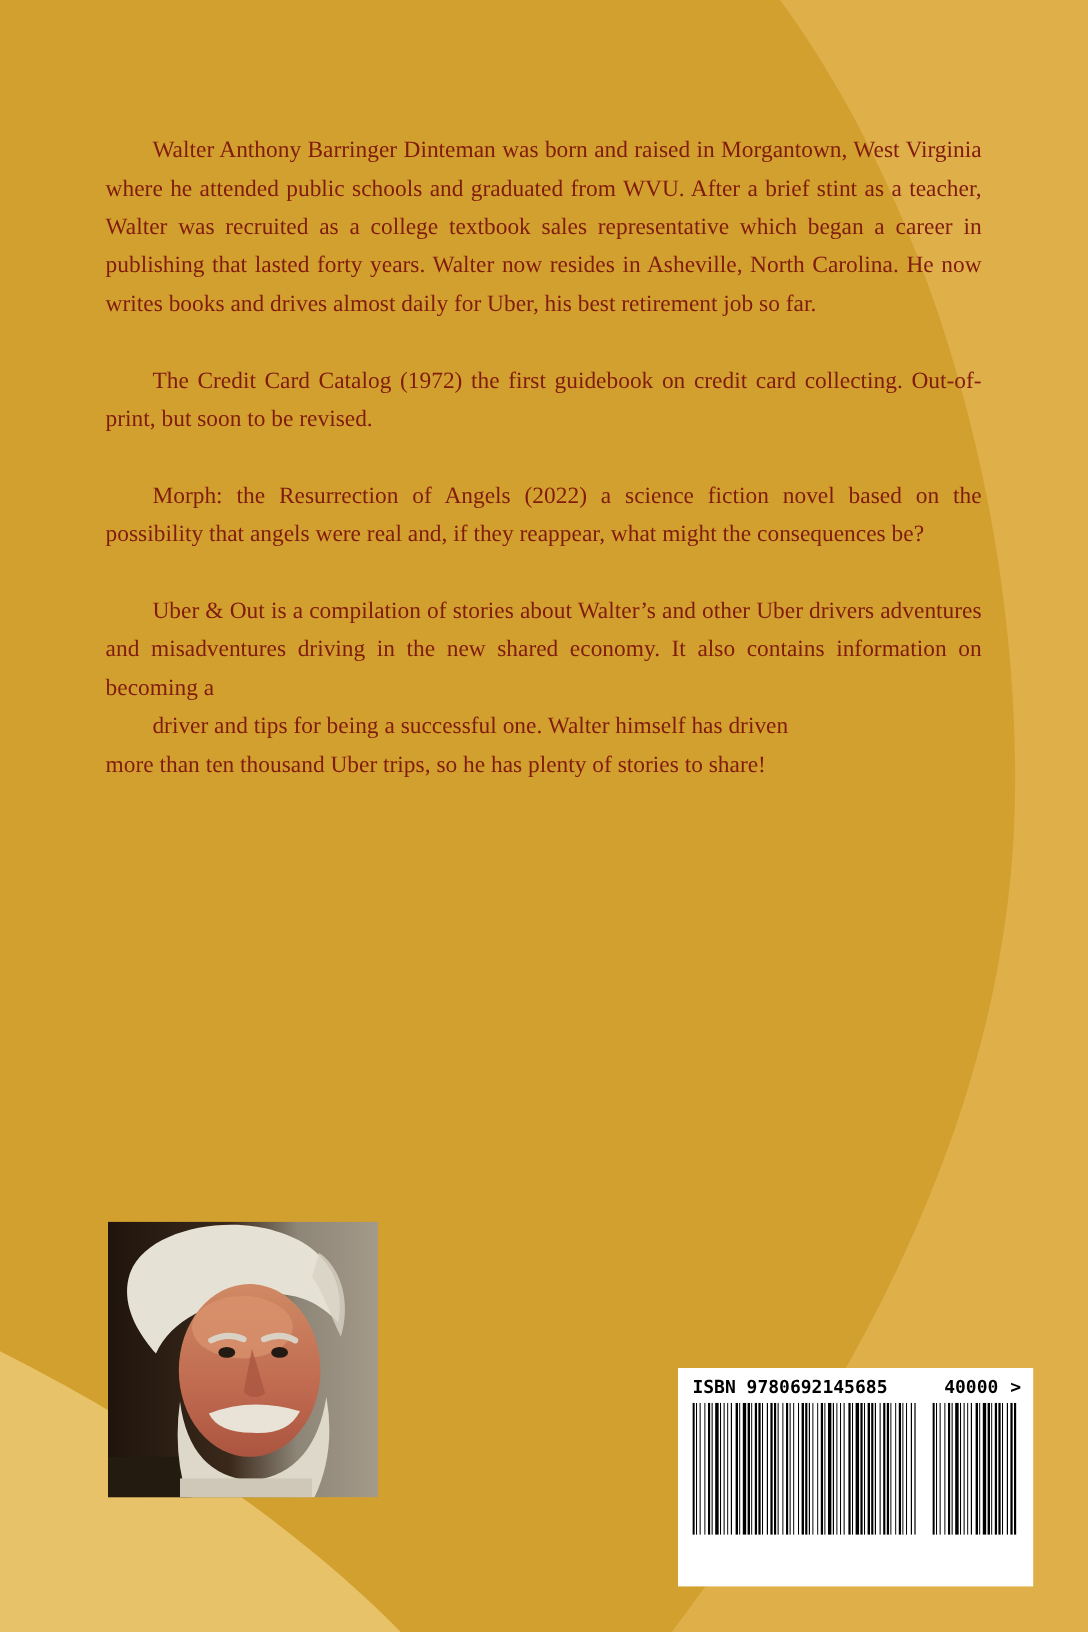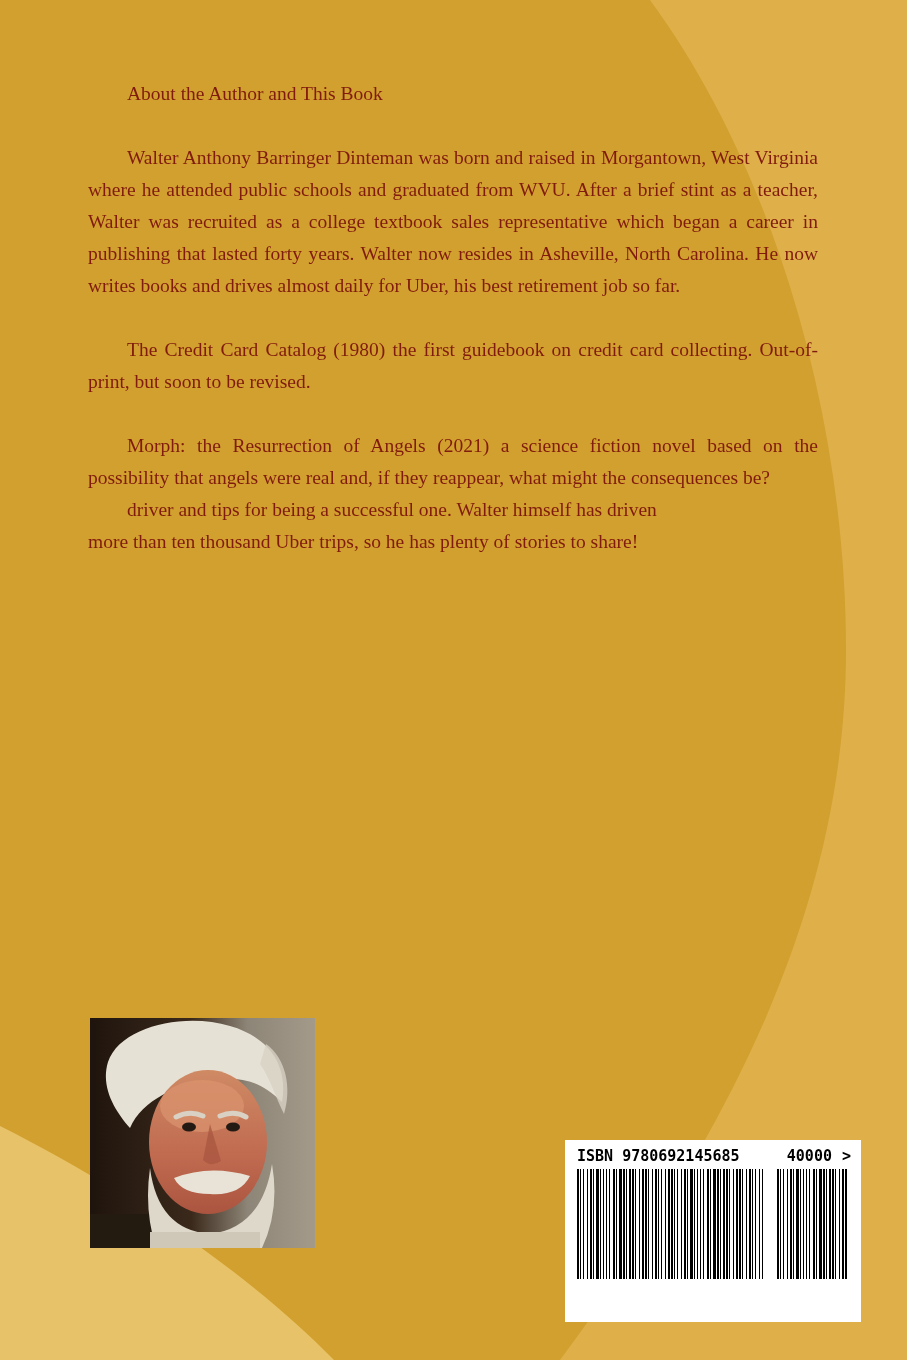--- a/index.html
+++ b/index.html
@@ -64,25 +64,25 @@
 
 <div class="cover" style="--text-color: #801b0e;">
 
   <svg class="bg" viewBox="0 0 907 1360" preserveAspectRatio="none">
     <rect x="0" y="0" width="907" height="1360" fill="#dfb04a"></rect>
     <path d="M0,1112 C130,1178 252,1268 342,1360 L0,1360 Z" fill="#e8c268"></path>
     <path d="M0,0 L650,0 C775,170 846,420 846,650 C846,920 716,1150 560,1360 L334,1360 C248,1272 120,1186 0,1126 Z" fill="#d2a02e"></path>
   </svg>
 
   <div class="text-block">
-    <h1>About the Author and This Book</h1>
     <div id="paragraphs">
         <p class="indent justify">Walter Anthony Barringer Dinteman was born and raised in Morgantown, West Virginia where he attended public schools and graduated from WVU.  After a brief stint as a teacher, Walter was recruited as a college textbook sales representative which began a career in publishing that lasted forty years.  Walter now resides in Asheville, North Carolina. He now writes books and drives almost daily for Uber, his best retirement job so far.</p>
-        <p class="indent justify">The Credit Card Catalog (1980) the first guidebook on credit card collecting. Out-of-print, but soon to be revised.</p>
-        <p class="indent justify">Morph: the Resurrection of Angels (2021) a science fiction novel based on the possibility that angels were real and, if they reappear, what might the consequences be?</p>
+        <p class="indent justify">The Credit Card Catalog (1972) the first guidebook on credit card collecting. Out-of-print, but soon to be revised.</p>
+        <p class="indent justify">Morph: the Resurrection of Angels (2022) a science fiction novel based on the possibility that angels were real and, if they reappear, what might the consequences be?</p>
+        <p class="indent justify">Uber &amp; Out is a compilation of stories about Walter’s and other Uber drivers adventures and misadventures driving in the new shared economy. It also contains information on becoming a</p>
         <p class="indent tight">driver and tips for being a successful one.  Walter himself has driven</p>
         <p class="tight">more than ten thousand Uber trips, so he has plenty of stories to share!</p>
       </div>
   </div>
 
   <div class="photo">
     <svg viewBox="0 0 225 230" preserveAspectRatio="none">
       <defs>
         <linearGradient id="pbg" x1="0" y1="0" x2="1" y2="0">
           <stop offset="0" stop-color="#1f140d"></stop>

